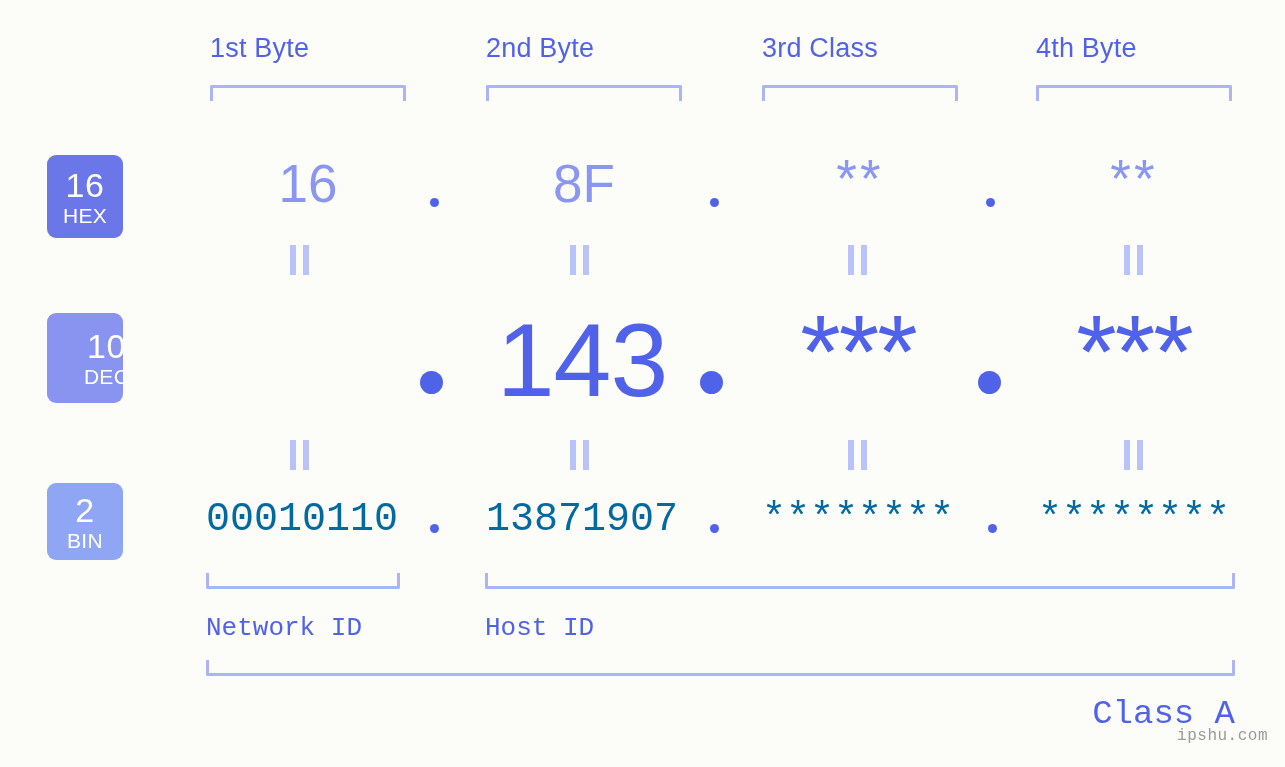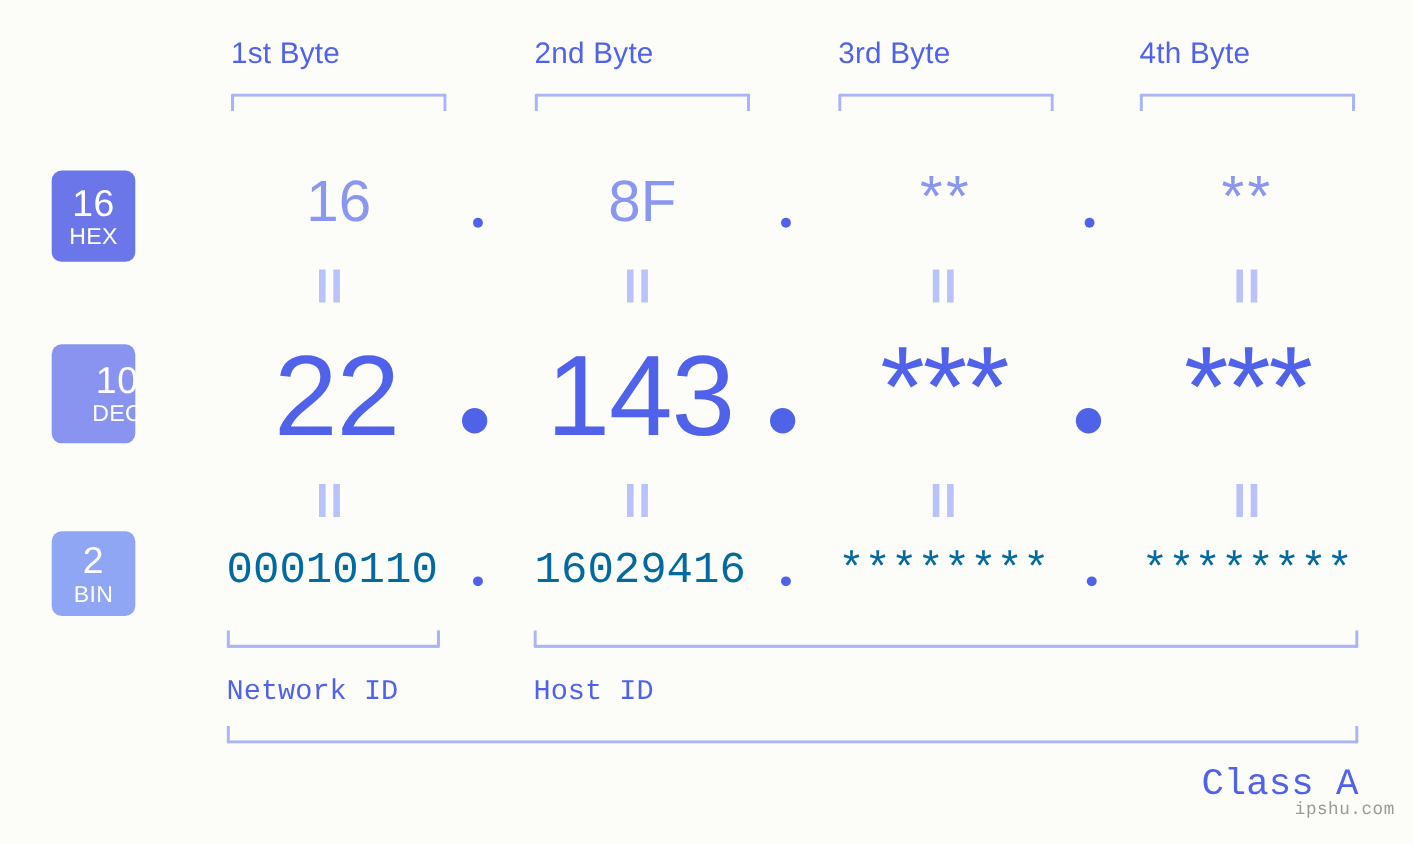--- a/index.html
+++ b/index.html
@@ -175,21 +175,21 @@
     letter-spacing: 0.5px;
   }
 </style>
 </head>
 <body style="background: rgb(252, 253, 248);">
 
 <div class="stage">
 
   <div class="byte-label" style="left:210px; width:196px;">1st Byte</div>
   <div class="byte-label" style="left:486px; width:196px;">2nd Byte</div>
-  <div class="byte-label" style="left:762px; width:196px;">3rd Byte</div>
+  <div class="byte-label" style="left:762px; width:196px;">3rd Class</div>
   <div class="byte-label" style="left:1036px; width:196px;">4th Byte</div>
 
   <div class="bracket-down" style="left:210px; top:85px; width:196px;"></div>
   <div class="bracket-down" style="left:486px; top:85px; width:196px;"></div>
   <div class="bracket-down" style="left:762px; top:85px; width:196px;"></div>
   <div class="bracket-down" style="left:1036px; top:85px; width:196px;"></div>
 
   <div class="badge" id="badge-hex" style="top: 155px; height: 83px; background: rgb(107, 119, 232);">
     <span class="base">16</span>
     <span class="name">HEX</span>
@@ -221,21 +221,20 @@
   <div class="eqmark" style="left:1124px; top:245px;">
       <span></span>
       <span></span>
     </div>
 
   <div class="badge" id="badge-dec" style="top: 313px; height: 90px; background: rgb(136, 148, 240); padding-left: 43px;">
     <span class="base">10</span>
     <span class="name">DEC</span>
   </div>
 
-  <div class="cell dec-val" style="left:208px; top:308px; width:196px;">22</div>
   <div class="dot dot-dec" style="left:420px; top:371px;"></div>
 
   <div class="cell dec-val" style="left:484px; top:308px; width:196px;">143</div>
   <div class="dot dot-dec" style="left:700px; top:371px;"></div>
 
   <div class="cell dec-star" style="left:760px; top:300px; width:196px;">***</div>
   <div class="dot dot-dec" style="left:978px; top:371px;"></div>
 
   <div class="cell dec-star" style="left:1036px; top:300px; width:196px;">***</div>
 
@@ -257,21 +256,21 @@
     </div>
 
   <div class="badge" id="badge-bin" style="top: 483px; height: 77px; background: rgb(143, 166, 245);">
     <span class="base">2</span>
     <span class="name">BIN</span>
   </div>
 
   <div class="cell bin-val" style="left:204px; top:500px; width:196px;">00010110</div>
   <div class="dot dot-bin" style="left:430px; top:524px;"></div>
 
-  <div class="cell bin-val" style="left:484px; top:500px; width:196px;">16029416</div>
+  <div class="cell bin-val" style="left:484px; top:500px; width:196px;">13871907</div>
   <div class="dot dot-bin" style="left:710px; top:524px;"></div>
 
   <div class="cell bin-val" style="left:760px; top:500px; width:196px;">********</div>
   <div class="dot dot-bin" style="left:988px; top:524px;"></div>
 
   <div class="cell bin-val" style="left:1036px; top:500px; width:196px;">********</div>
 
   <div class="bracket-up" style="left:206px; top:573px; width:194px;"></div>
   <div class="bracket-up" style="left:485px; top:573px; width:750px;"></div>
 

